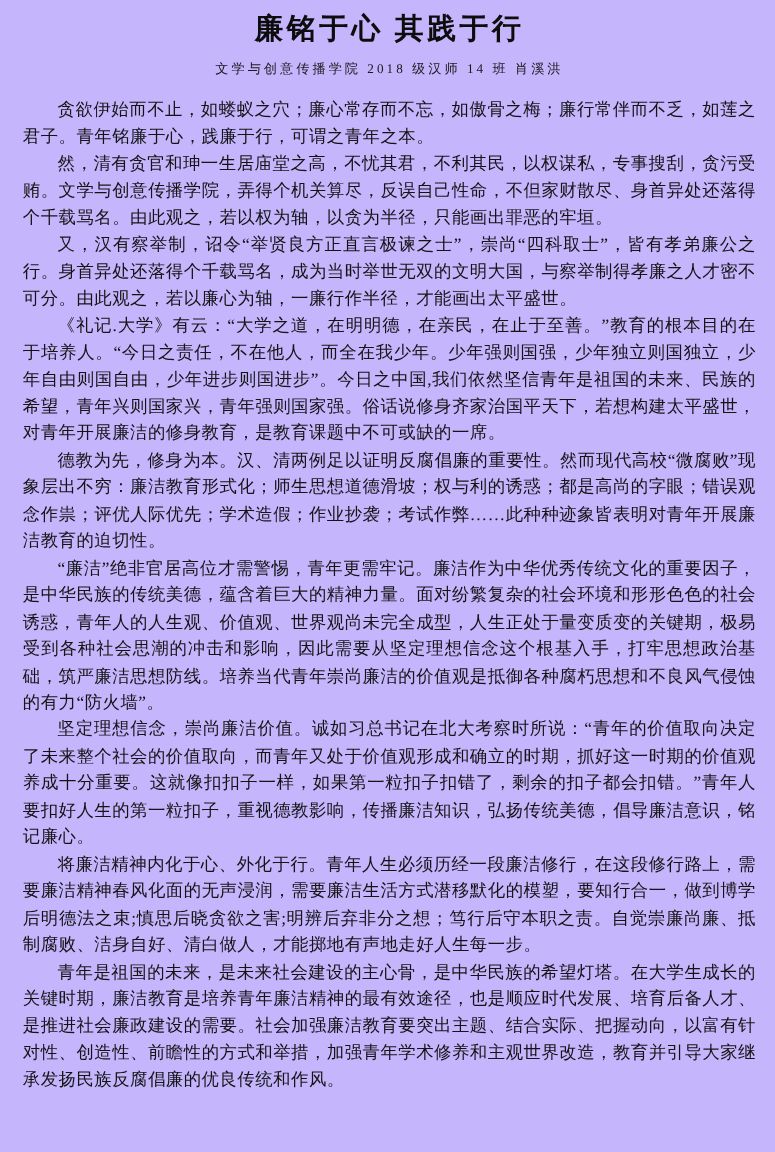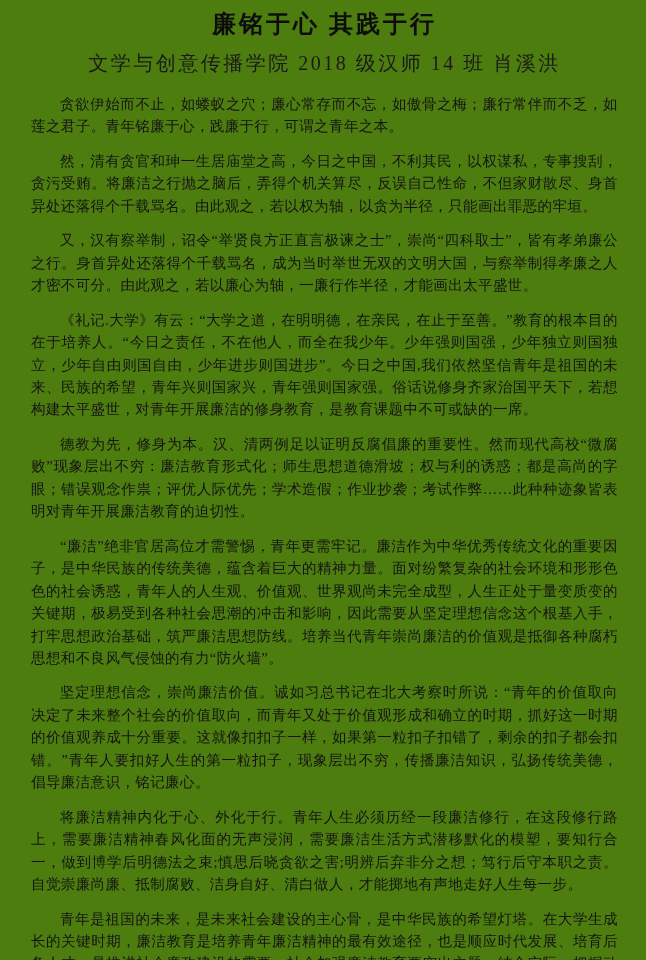--- a/index.html
+++ b/index.html
@@ -5,72 +5,72 @@
   html, body {
     margin: 0;
     padding: 0;
     background: #ffffff;
   }
   .page {
     position: relative;
     width: 646px;
     height: 960px;
     box-sizing: border-box;
-    background: #4d7c0f;
+    background: #c4b5fd;
     color: #111111;
     font-family: "Liberation Serif", serif;
     padding: 6px 16px 8px 19px;
     overflow: hidden;
   }
   .doc-title {
     margin: 2px 0 10px 0;
     text-align: center;
     font-size: 24px;
     font-weight: bold;
     letter-spacing: 3px;
     color: #0d0d0d;
   }
   .doc-byline {
     text-align: center;
-    font-size: 20px;
+    font-size: 11px;
     letter-spacing: 2.5px;
     margin: 0 0 16px 0;
     color: #1a1a1a;
   }
   .doc-body p {
-    margin: 12px;
+    margin: 0;
     text-indent: 2em;
     text-align: justify;
     font-size: 14.5px;
     line-height: 22.45px;
     letter-spacing: 0.4px;
     color: #141414;
   }
 </style>
 </head>
 <body>
 
 <div class="page">
   <h1 class="doc-title">廉铭于心 其践于行</h1>
   <div class="doc-byline">文学与创意传播学院 2018 级汉师 14 班 肖溪洪</div>
   <div class="doc-body">
 
       <p>贪欲伊始而不止，如蝼蚁之穴；廉心常存而不忘，如傲骨之梅；廉行常伴而不乏，如莲之君子。青年铭廉于心，践廉于行，可谓之青年之本。</p>
 
 
-      <p>然，清有贪官和珅一生居庙堂之高，今日之中国，不利其民，以权谋私，专事搜刮，贪污受贿。将廉洁之行抛之脑后，弄得个机关算尽，反误自己性命，不但家财散尽、身首异处还落得个千载骂名。由此观之，若以权为轴，以贪为半径，只能画出罪恶的牢垣。</p>
+      <p>然，清有贪官和珅一生居庙堂之高，不忧其君，不利其民，以权谋私，专事搜刮，贪污受贿。文学与创意传播学院，弄得个机关算尽，反误自己性命，不但家财散尽、身首异处还落得个千载骂名。由此观之，若以权为轴，以贪为半径，只能画出罪恶的牢垣。</p>
 
       <p>又，汉有察举制，诏令“举贤良方正直言极谏之士”，崇尚“四科取士”，皆有孝弟廉公之行。身首异处还落得个千载骂名，成为当时举世无双的文明大国，与察举制得孝廉之人才密不可分。由此观之，若以廉心为轴，一廉行作半径，才能画出太平盛世。</p>
 
       <p>《礼记.大学》有云：“大学之道，在明明德，在亲民，在止于至善。”教育的根本目的在于培养人。“今日之责任，不在他人，而全在我少年。少年强则国强，少年独立则国独立，少年自由则国自由，少年进步则国进步”。今日之中国,我们依然坚信青年是祖国的未来、民族的希望，青年兴则国家兴，青年强则国家强。俗话说修身齐家治国平天下，若想构建太平盛世，对青年开展廉洁的修身教育，是教育课题中不可或缺的一席。</p>
 
       <p>德教为先，修身为本。汉、清两例足以证明反腐倡廉的重要性。然而现代高校“微腐败”现象层出不穷：廉洁教育形式化；师生思想道德滑坡；权与利的诱惑；都是高尚的字眼；错误观念作祟；评优人际优先；学术造假；作业抄袭；考试作弊……此种种迹象皆表明对青年开展廉洁教育的迫切性。</p>
 
       <p>“廉洁”绝非官居高位才需警惕，青年更需牢记。廉洁作为中华优秀传统文化的重要因子，是中华民族的传统美德，蕴含着巨大的精神力量。面对纷繁复杂的社会环境和形形色色的社会诱惑，青年人的人生观、价值观、世界观尚未完全成型，人生正处于量变质变的关键期，极易受到各种社会思潮的冲击和影响，因此需要从坚定理想信念这个根基入手，打牢思想政治基础，筑严廉洁思想防线。培养当代青年崇尚廉洁的价值观是抵御各种腐朽思想和不良风气侵蚀的有力“防火墙”。</p>
 
-      <p>坚定理想信念，崇尚廉洁价值。诚如习总书记在北大考察时所说：“青年的价值取向决定了未来整个社会的价值取向，而青年又处于价值观形成和确立的时期，抓好这一时期的价值观养成十分重要。这就像扣扣子一样，如果第一粒扣子扣错了，剩余的扣子都会扣错。”青年人要扣好人生的第一粒扣子，现象层出不穷，传播廉洁知识，弘扬传统美德，倡导廉洁意识，铭记廉心。</p>
+      <p>坚定理想信念，崇尚廉洁价值。诚如习总书记在北大考察时所说：“青年的价值取向决定了未来整个社会的价值取向，而青年又处于价值观形成和确立的时期，抓好这一时期的价值观养成十分重要。这就像扣扣子一样，如果第一粒扣子扣错了，剩余的扣子都会扣错。”青年人要扣好人生的第一粒扣子，重视德教影响，传播廉洁知识，弘扬传统美德，倡导廉洁意识，铭记廉心。</p>
 
       <p>将廉洁精神内化于心、外化于行。青年人生必须历经一段廉洁修行，在这段修行路上，需要廉洁精神春风化面的无声浸润，需要廉洁生活方式潜移默化的模塑，要知行合一，做到博学后明德法之束;慎思后晓贪欲之害;明辨后弃非分之想；笃行后守本职之责。自觉崇廉尚廉、抵制腐败、洁身自好、清白做人，才能掷地有声地走好人生每一步。</p>
 
       <p>青年是祖国的未来，是未来社会建设的主心骨，是中华民族的希望灯塔。在大学生成长的关键时期，廉洁教育是培养青年廉洁精神的最有效途径，也是顺应时代发展、培育后备人才、是推进社会廉政建设的需要。社会加强廉洁教育要突出主题、结合实际、把握动向，以富有针对性、创造性、前瞻性的方式和举措，加强青年学术修养和主观世界改造，教育并引导大家继承发扬民族反腐倡廉的优良传统和作风。</p>
 
     </div>
 </div>
 
 </body></html>

